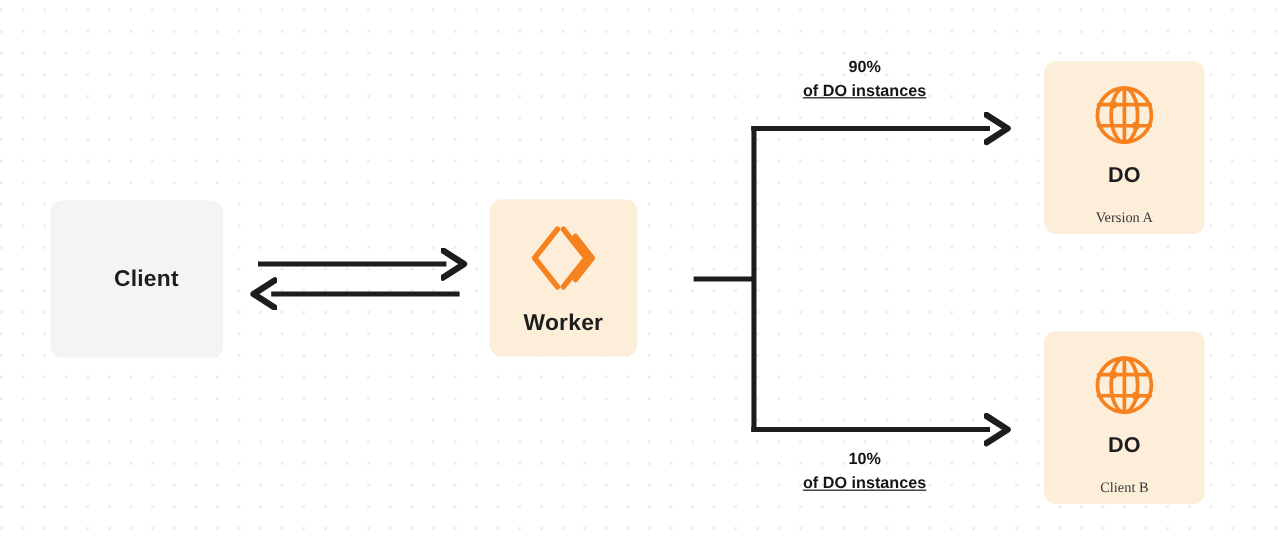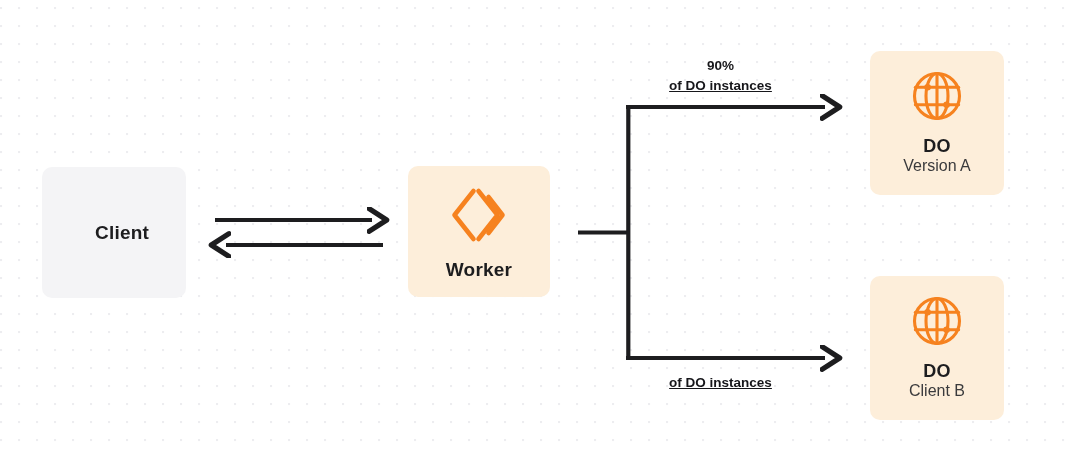--- a/index.html
+++ b/index.html
@@ -47,21 +47,21 @@
     font-weight: bold;
     color: #1d1d1f;
     letter-spacing: 0.2px;
     margin-left: 16px;
   }
 
   
   #worker-node {
     left: 408px;
     top: 166px;
-    width: 142px;
+    width: 123px;
     height: 131px;
     background-color: #fdeeda;
     justify-content: flex-start;
     padding-top: 21px;
   }
   #worker-node .node-title {
     font-size: 19px;
     font-weight: bold;
     color: #1d1d1f;
     margin-top: 16px;
@@ -91,24 +91,25 @@
     display: block;
   }
   .do-node .node-title {
     font-size: 18px;
     font-weight: bold;
     color: #1d1d1f;
     margin-top: 12px;
     letter-spacing: 0.2px;
   }
   .do-node .node-subtitle {
-    font-size: 16px;
+    font-size: 12px;
     font-weight: normal;
     color: #3a3a3c;
-    margin-top: 0;
+    margin-top: 17px;
+    font-family: Liberation Serif, serif;
   }
 
   
   #connector-layer {
     position: absolute;
     left: 0;
     top: 0;
     width: 1072px;
     height: 452px;
     pointer-events: none;
@@ -119,21 +120,21 @@
     position: absolute;
     text-align: center;
     font-size: 13.5px;
     font-weight: bold;
     color: #16161a;
     line-height: 1.45;
     white-space: nowrap;
   }
   #label-top {
     left: 605px;
-    top: 56px;
+    top: 46px;
     width: 231px;
   }
   #label-bottom {
     left: 605px;
     top: 373px;
     width: 231px;
   }
   .edge-label .label-line1 { display: block; }
   .edge-label .label-line2 { display: block; text-decoration: underline; }
 </style>
@@ -217,16 +218,17 @@
     <span class="node-title">DO</span>
     <span class="node-subtitle">Client B</span>
   </div>
 
   <div class="edge-label" id="label-top">
     <span class="label-line1">90%</span>
     <span class="label-line2">of DO instances</span>
   </div>
 
   <div class="edge-label" id="label-bottom">
+    <span class="label-line1">10%</span>
     <span class="label-line2">of DO instances</span>
   </div>
 
 </div>
 
 </body></html>

